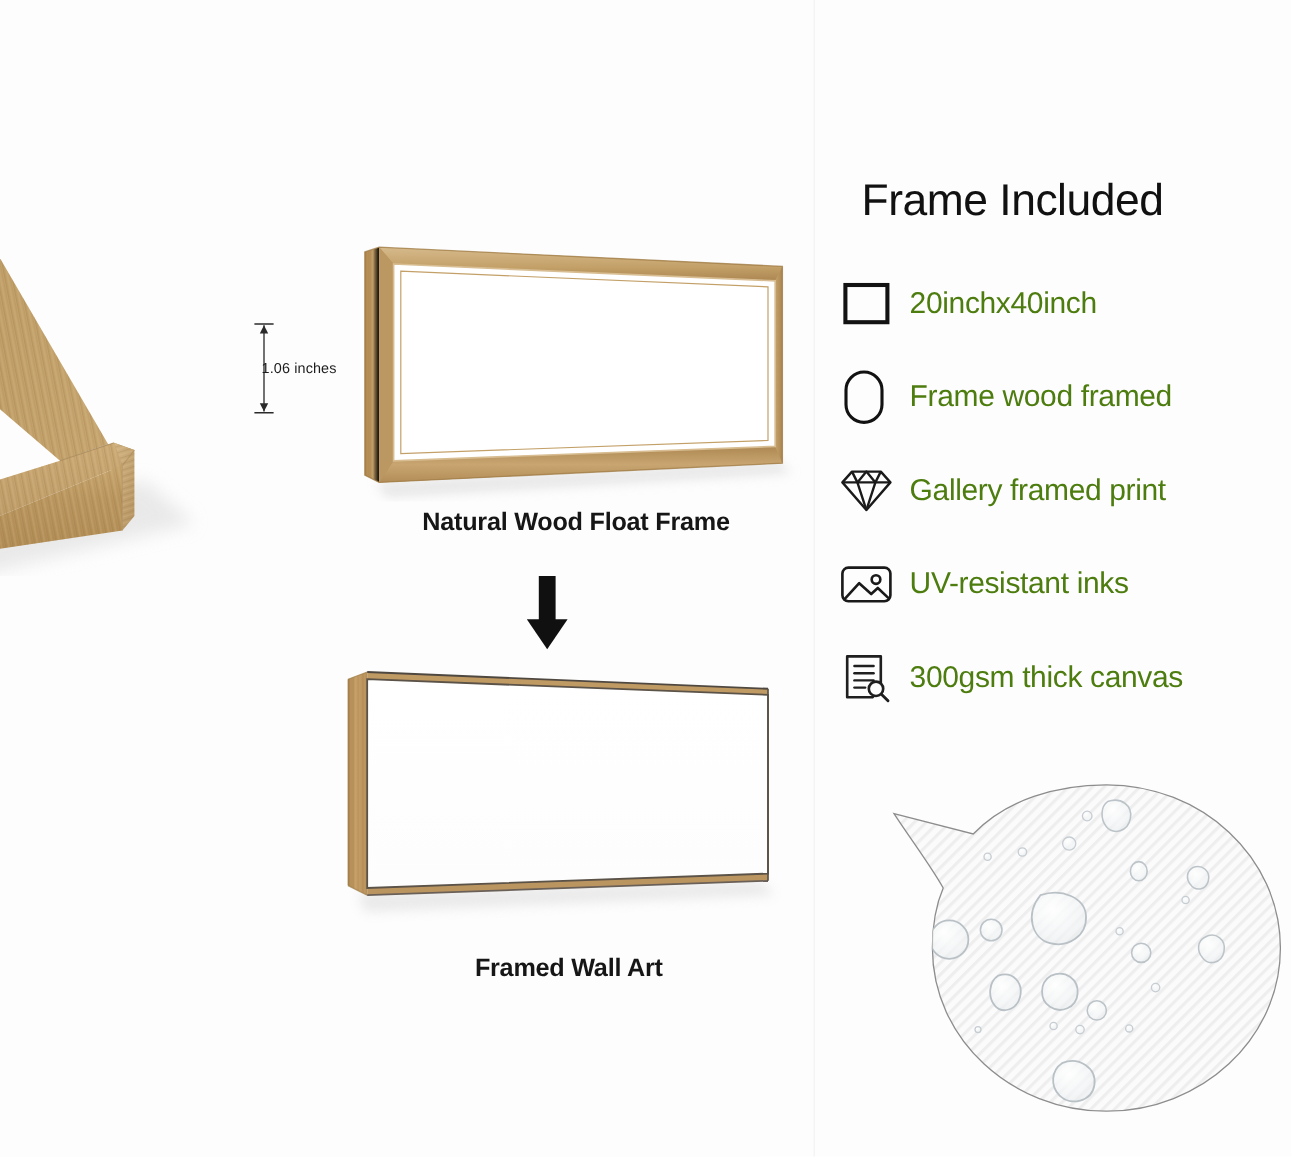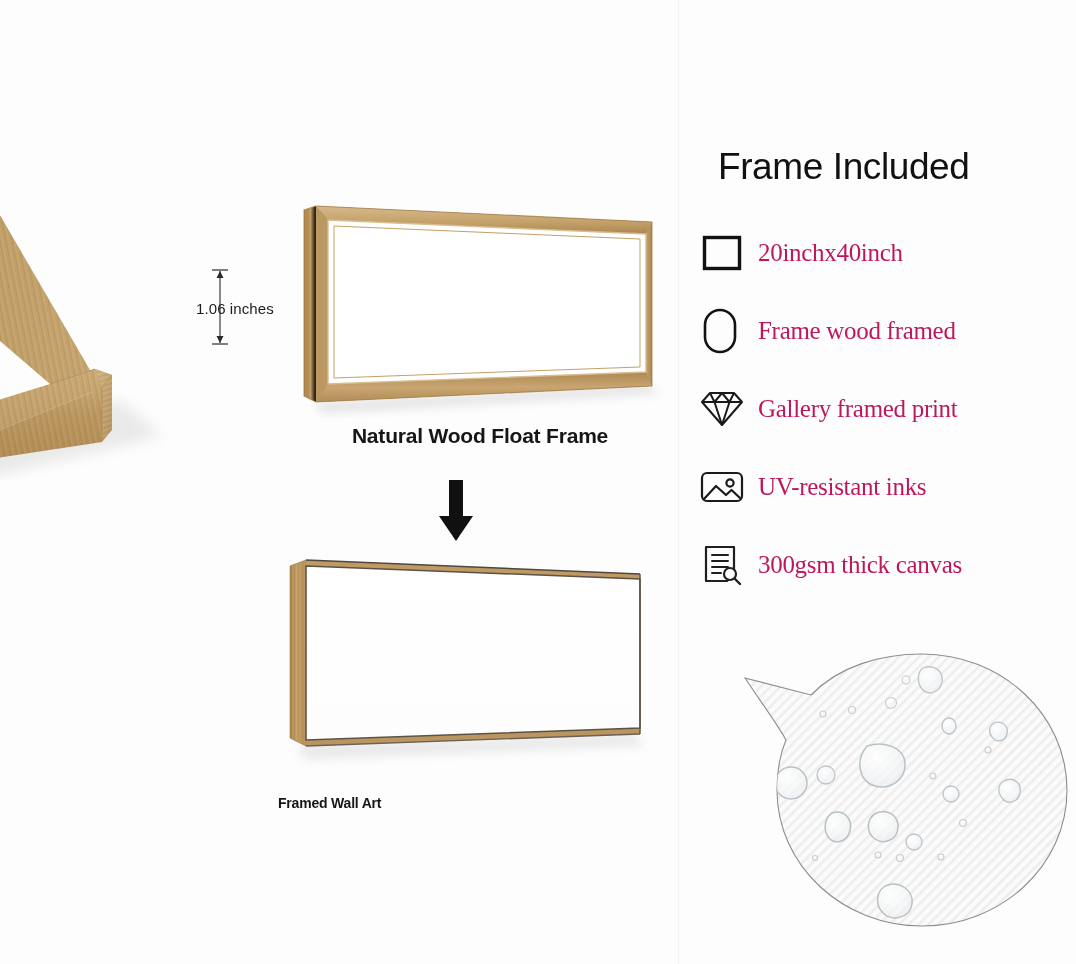--- a/index.html
+++ b/index.html
@@ -41,23 +41,23 @@
   
   .dim-line {
     position: absolute;
     left: 208px;
     top: 268px;
     width: 24px;
     height: 78px;
   }
   .dim-label {
     position: absolute;
-    left: 196px;
+    left: 218px;
     top: 300px;
-    font-size: 15px;
+    font-size: 12px;
     color: #1c1c1c;
     letter-spacing: 0.1px;
     white-space: nowrap;
     font-family: "Liberation Sans", sans-serif;
   }
 
   
   .float-frame {
     position: absolute;
     left: 288px;
@@ -93,22 +93,22 @@
     left: 278px;
     top: 548px;
     width: 392px;
     height: 240px;
   }
   .wall-art-caption {
     position: absolute;
     left: 278px;
     top: 795px;
     width: 392px;
-    text-align: left;
-    font-size: 14px;
+    text-align: center;
+    font-size: 21px;
     font-weight: 600;
     color: #161616;
     font-family: "Liberation Sans", sans-serif;
     letter-spacing: -0.2px;
   }
 
   
   .panel-title {
     position: absolute;
     left: 718px;
@@ -141,22 +141,22 @@
     display: flex;
     align-items: center;
     justify-content: center;
   }
   .feature-label {
     position: absolute;
     left: 60px;
     top: 50%;
     transform: translateY(-50%);
     font-size: 25px;
-    color: #be185d;
-    font-family: Liberation Serif, serif;
+    color: #4d7c0f;
+    font-family: Liberation Sans, sans-serif;
     letter-spacing: -0.3px;
     white-space: nowrap;
   }
 
   
   .droplet-swatch {
     position: absolute;
     left: 736px;
     top: 650px;
     width: 340px;

